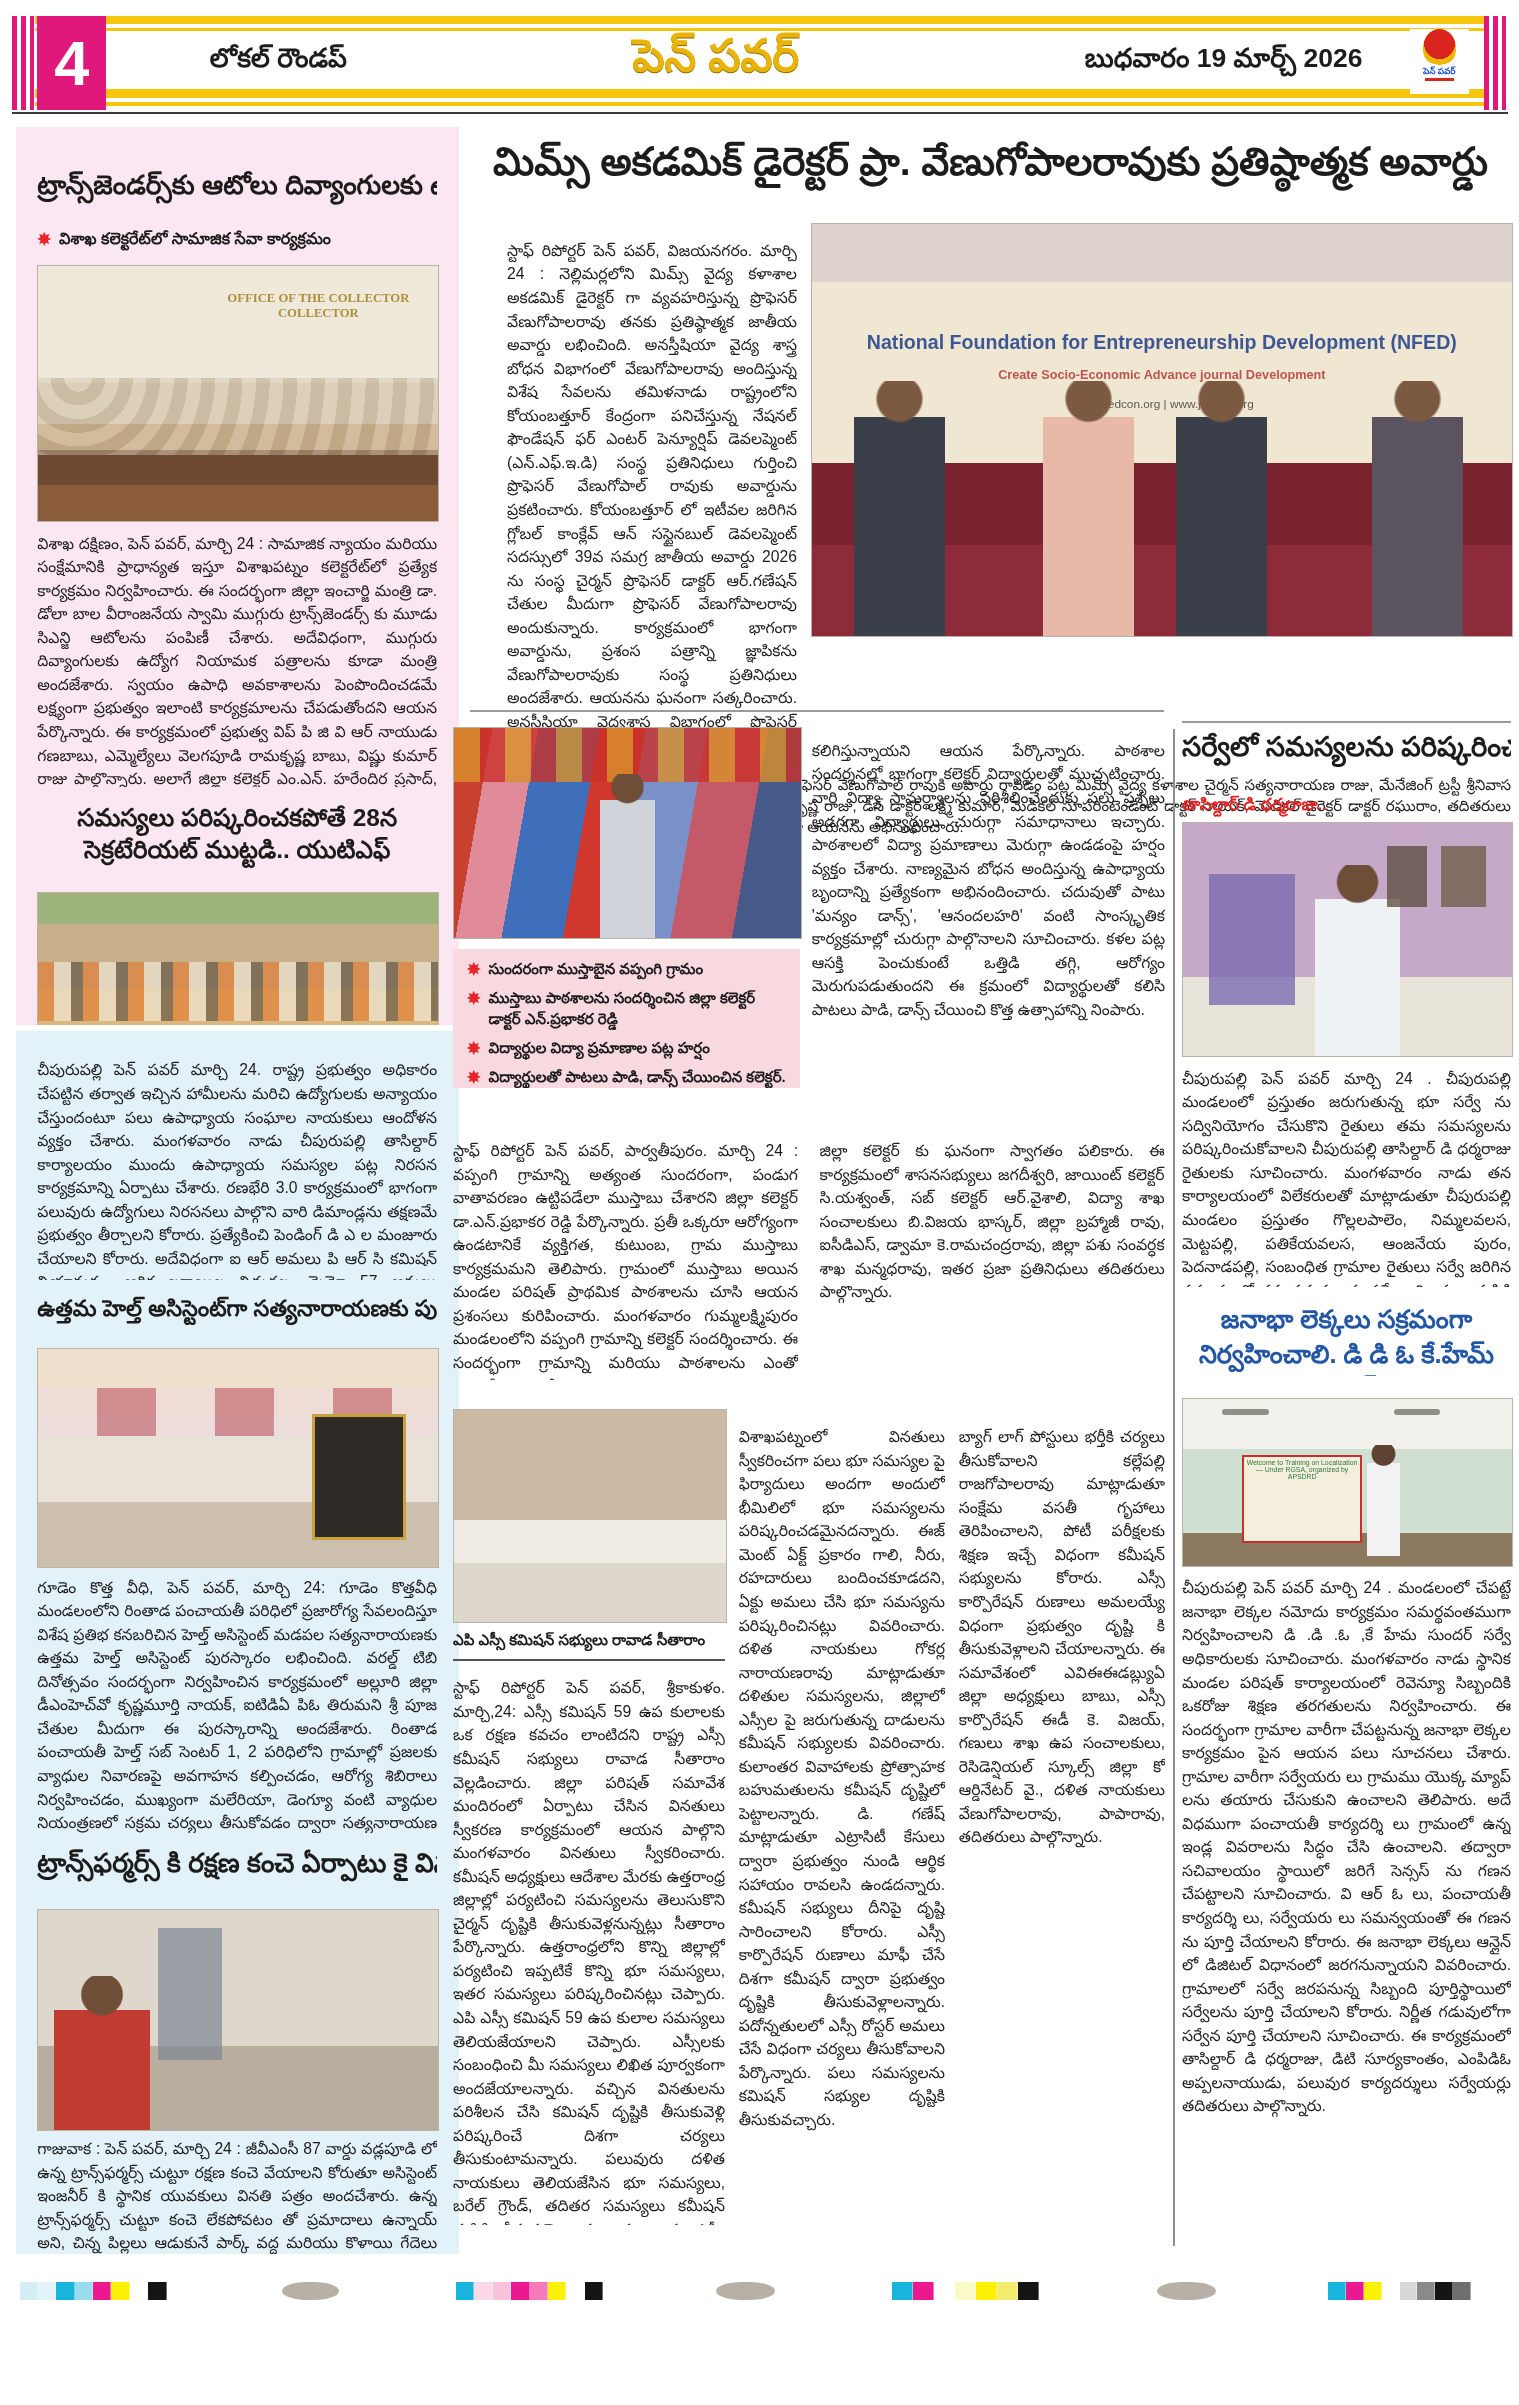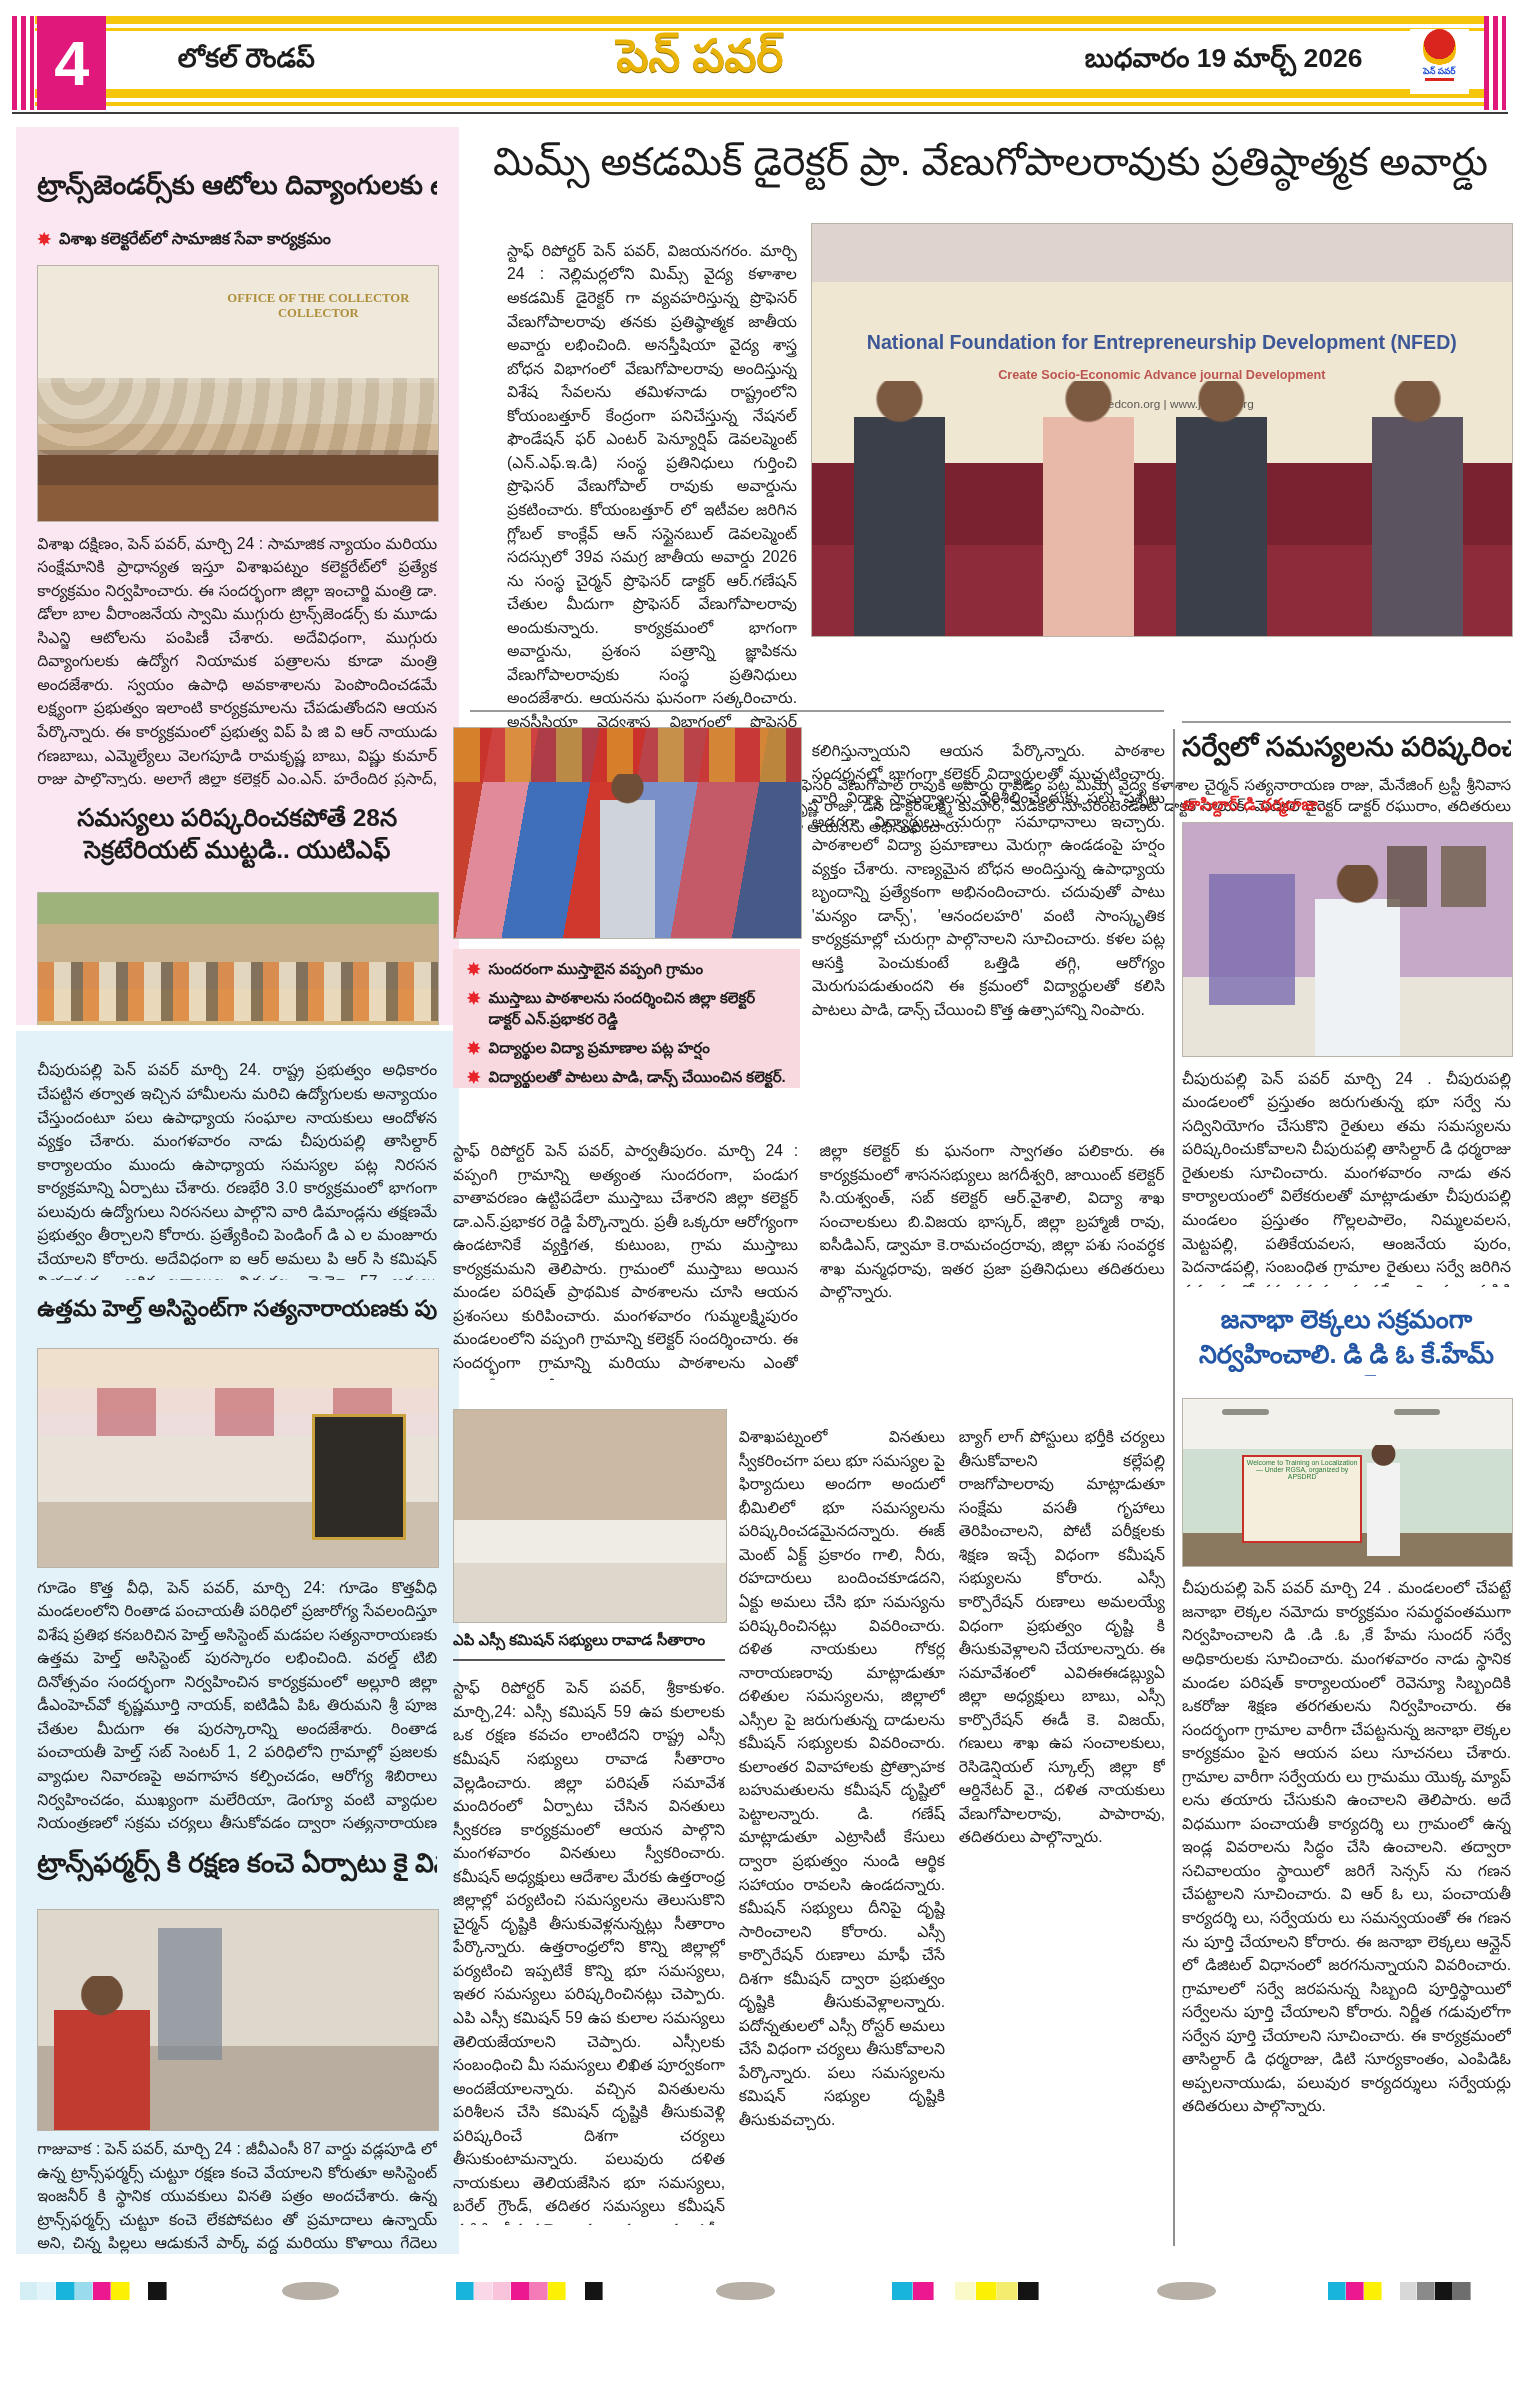--- a/index.html
+++ b/index.html
@@ -12,21 +12,21 @@
   .mh-bar.b1{top:0;height:8.8px;}
   .mh-bar.b2{top:12.7px;height:2.9px;}
   .mh-bar.b3{bottom:11.8px;height:8.8px;}
   .mh-bar.b4{bottom:3.9px;height:3.9px;}
   .mh-cap{position:absolute;top:0;bottom:0;width:23.5px;
           background:repeating-linear-gradient(90deg,#e0187c 0 4.9px,#ffffff 4.9px 8.8px);}
   .mh-cap.left{left:0;} .mh-cap.right{right:0;}
   .pageno{position:absolute;left:25.5px;top:0;bottom:0;width:69px;background:#e0187c;
           color:#fff;font-size:63px;font-weight:bold;display:flex;align-items:center;justify-content:center;}
   .mh-row{position:absolute;left:98px;right:27.4px;top:17.6px;height:57px;display:flex;align-items:center;}
-  .mh-section{font-size:26.5px;font-weight:bold;margin-left:68px;white-space:nowrap;text-align:center;}
+  .mh-section{font-size:26.5px;font-weight:bold;margin-left:100px;white-space:nowrap;text-align:center;}
   .mh-title{flex:1;text-align:center;font-size:45px;font-weight:bold;color:#eab308;
             text-shadow:0 1px 0 #8a6a00;white-space:nowrap;}
   .mh-date{font-size:26.5px;font-weight:bold;margin-right:118px;white-space:nowrap;}
   .mh-logo{position:absolute;right:39px;top:13.7px;width:59px;height:65px;background:#fff;
            display:flex;flex-direction:column;align-items:center;justify-content:flex-start;overflow:hidden;}
   .mh-logo .emblem{width:33px;height:37px;background:radial-gradient(circle at 50% 40%,#d9251d 0 55%,#f2b705 56% 75%,#fff 76%);
                    border-radius:50% 50% 45% 45%;}
   .mh-logo .logotext{font-size:8.8px;font-weight:bold;color:#1d4ed8;white-space:nowrap;}
   .mh-logo .logoline{width:29px;height:2.9px;background:#d9251d;}
   .mh-rule{position:absolute;left:11.8px;top:112px;width:1496px;height:2px;background:#3a3a3a;}
@@ -70,21 +70,21 @@
   .a4-head{font-size:26.5px;font-weight:bold;height:39px;margin-top:7.8px;overflow:hidden;white-space:nowrap;}
   .ph-transformer{width:100%;height:220px;margin-top:5.9px;
       background:linear-gradient(180deg,#ded7cb 0 62%,#b9ada0 62% 100%);}
   .ph-transformer .door{position:absolute;left:30%;top:8%;width:16%;height:60%;background:#7d8894;opacity:.7;}
   .ph-transformer .man{position:absolute;left:4%;bottom:0;width:24%;height:70%;
       background:radial-gradient(circle at 50% 12%,#6e4e37 0 14%,transparent 15%),linear-gradient(180deg,transparent 0 22%,#c23b31 22% 100%);}
   .a4-body{height:196px;margin-top:5.9px;}
 
   
   .main-art{position:absolute;left:470px;top:114px;width:1041px;}
-  .main-head{font-size:39px;font-weight:normal;text-align:center;height:57px;overflow:hidden;white-space:nowrap;}
+  .main-head{font-size:39px;font-weight:bold;text-align:center;height:57px;overflow:hidden;white-space:nowrap;}
   .main-row{display:flex;gap:13.7px;margin-top:13.7px;}
   .main-col{width:290px;height:512px;padding-left:37px;box-sizing:content-box;}
   .main-photo-stack{flex:1;}
   .ph-award{width:100%;height:412px;
       background:linear-gradient(180deg,#ded3ce 0 14%,#efe7d2 14% 58%,#7a2230 58% 78%,#8e2b3a 78% 100%);}
   .ph-award .bannerline{position:absolute;left:4%;top:26%;width:92%;text-align:center;color:#1f3e8c;
       font-weight:bold;font-size:19.6px;opacity:.85;white-space:nowrap;overflow:hidden;}
   .ph-award .bannerline2{position:absolute;left:10%;top:35%;width:80%;text-align:center;color:#b03030;
       font-weight:bold;font-size:12.7px;opacity:.8;white-space:nowrap;overflow:hidden;}
   .ph-award .bannerline3{position:absolute;left:14%;top:42%;width:72%;text-align:center;color:#333;

